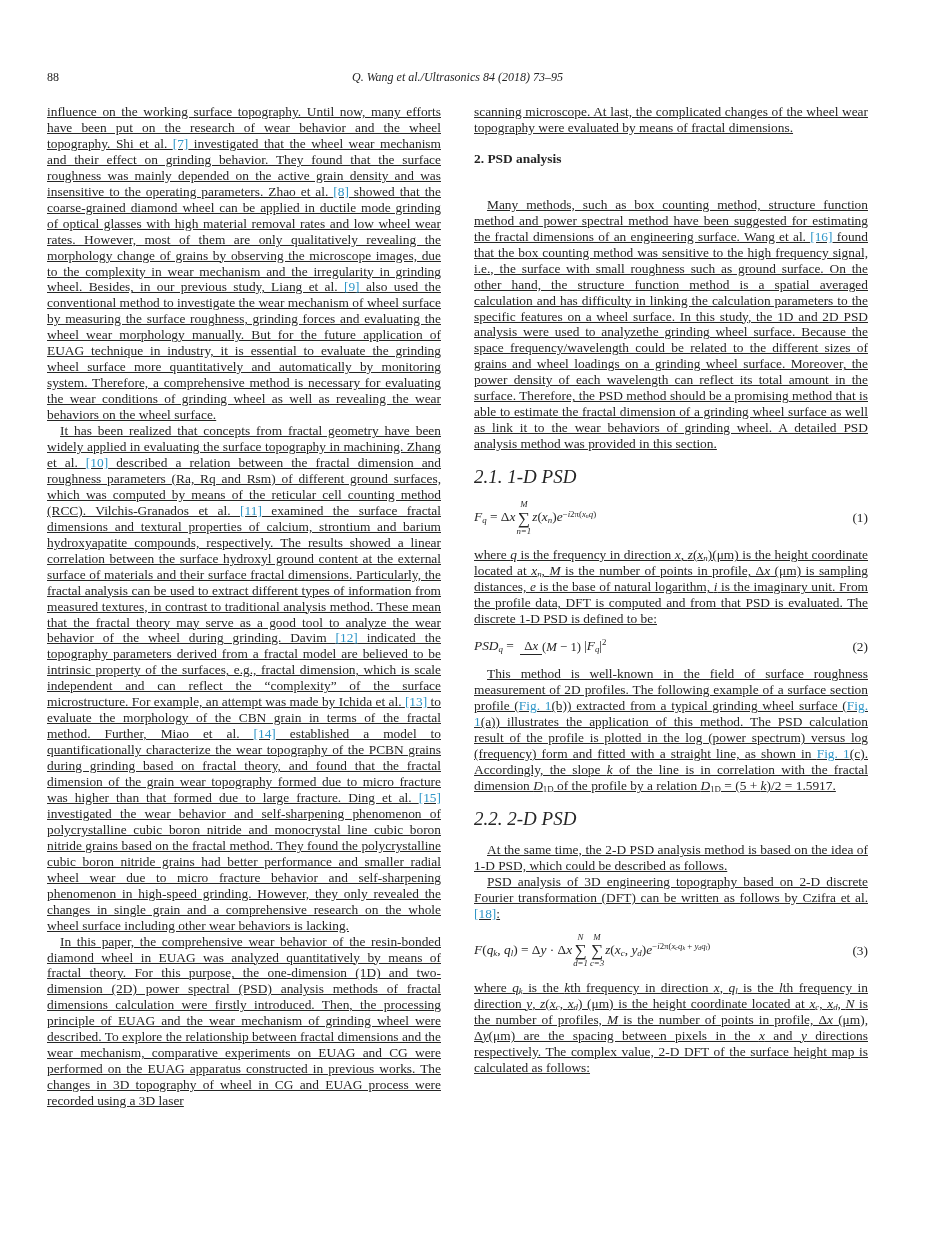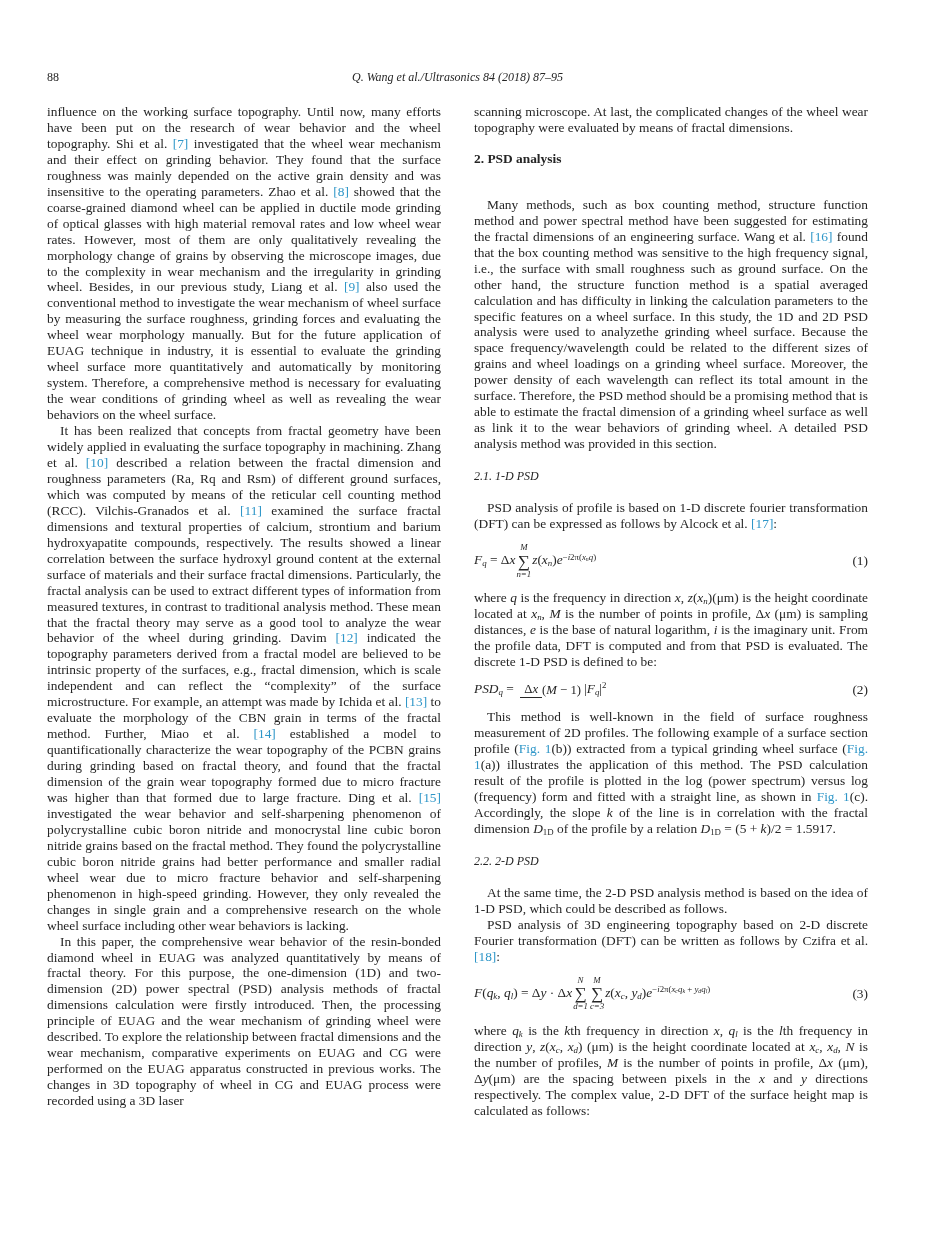--- a/index.html
+++ b/index.html
@@ -14,27 +14,27 @@
     position: relative; height: 16px; margin-bottom: 18px;
     font-size: 12px;
   }
   .page-number { position: absolute; left: 0; top: 0; font-style: normal; }
   .journal-ref {
     position: absolute; left: 0; right: 0; top: 0;
     text-align: center; font-style: italic;
   }
   .columns { display: flex; gap: 33px; }
   .col { width: 399px; font-size: 13.4px; line-height: 15.95px; text-align: justify; }
-  .para { margin: 0; }
+  .para { margin: 0; text-decoration: underline; }
   .para.indent { text-indent: 13px; }
   h2.h-bold {
     font-size: 13.4px; font-weight: bold; margin: 15px 0 30px 0; text-align: left;
   }
   h3.h-italic {
-    font-size: 12px; font-weight: normal; font-style: italic;
+    font-size: 19px; font-weight: normal; font-style: italic;
     margin: 17px 0 15px 0; text-align: left;
   }
   .equation {
     display: flex; align-items: center; margin: 11px 0 11px 0; text-align: left;
   }
   .eq-body { flex: 1; white-space: nowrap; }
   .eq-num { padding-left: 8px; }
   .i { font-style: italic; }
   sub, sup { font-size: 0.66em; line-height: 0; }
   sub { vertical-align: -0.24em; }
@@ -51,34 +51,33 @@
   }
   .frac-num { border-bottom: 1px solid currentColor; padding: 0 4px 1px 4px; }
   .frac-den { padding-top: 1px; }
 </style>
 <style>.link{color:#2E96C8;}</style></head>
 <body>
 
 <div class="page">
   <div class="running-head">
     <span class="page-number">88</span>
-    <span class="journal-ref">Q. Wang et al./Ultrasonics 84 (2018) 87–95</span>
+    <span class="journal-ref">Q. Wang et al./Ultrasonics 84 (2018) 73–95</span>
   </div>
   <div class="columns">
     <div class="col">
         <p class="para">influence on the working surface topography. Until now, many efforts have been put on the research of wear behavior and the wheel topography. Shi et al. <span class="link">[7]</span> investigated that the wheel wear mechanism and their effect on grinding behavior. They found that the surface roughness was mainly depended on the active grain density and was insensitive to the operating parameters. Zhao et al. <span class="link">[8]</span> showed that the coarse-grained diamond wheel can be applied in ductile mode grinding of optical glasses with high material removal rates and low wheel wear rates. However, most of them are only qualitatively revealing the morphology change of grains by observing the microscope images, due to the complexity in wear mechanism and the irregularity in grinding wheel. Besides, in our previous study, Liang et al. <span class="link">[9]</span> also used the conventional method to investigate the wear mechanism of wheel surface by measuring the surface roughness, grinding forces and evaluating the wheel wear morphology manually. But for the future application of EUAG technique in industry, it is essential to evaluate the grinding wheel surface more quantitatively and automatically by monitoring system. Therefore, a comprehensive method is necessary for evaluating the wear conditions of grinding wheel as well as revealing the wear behaviors on the wheel surface.</p>
         <p class="para indent">It has been realized that concepts from fractal geometry have been widely applied in evaluating the surface topography in machining. Zhang et al. <span class="link">[10]</span> described a relation between the fractal dimension and roughness parameters (Ra, Rq and Rsm) of different ground surfaces, which was computed by means of the reticular cell counting method (RCC). Vilchis-Granados et al. <span class="link">[11]</span> examined the surface fractal dimensions and textural properties of calcium, strontium and barium hydroxyapatite compounds, respectively. The results showed a linear correlation between the surface hydroxyl ground content at the external surface of materials and their surface fractal dimensions. Particularly, the fractal analysis can be used to extract different types of information from measured textures, in contrast to traditional analysis method. These mean that the fractal theory may serve as a good tool to analyze the wear behavior of the wheel during grinding. Davim <span class="link">[12]</span> indicated the topography parameters derived from a fractal model are believed to be intrinsic property of the surfaces, e.g., fractal dimension, which is scale independent and can reflect the “complexity” of the surface microstructure. For example, an attempt was made by Ichida et al. <span class="link">[13]</span> to evaluate the morphology of the CBN grain in terms of the fractal method. Further, Miao et al. <span class="link">[14]</span> established a model to quantificationally characterize the wear topography of the PCBN grains during grinding based on fractal theory, and found that the fractal dimension of the grain wear topography formed due to micro fracture was higher than that formed due to large fracture. Ding et al. <span class="link">[15]</span> investigated the wear behavior and self-sharpening phenomenon of polycrystalline cubic boron nitride and monocrystal line cubic boron nitride grains based on the fractal method. They found the polycrystalline cubic boron nitride grains had better performance and smaller radial wheel wear due to micro fracture behavior and self-sharpening phenomenon in high-speed grinding. However, they only revealed the changes in single grain and a comprehensive research on the whole wheel surface including other wear behaviors is lacking.</p>
         <p class="para indent">In this paper, the comprehensive wear behavior of the resin-bonded diamond wheel in EUAG was analyzed quantitatively by means of fractal theory. For this purpose, the one-dimension (1D) and two-dimension (2D) power spectral (PSD) analysis methods of fractal dimensions calculation were firstly introduced. Then, the processing principle of EUAG and the wear mechanism of grinding wheel were described. To explore the relationship between fractal dimensions and the wear mechanism, comparative experiments on EUAG and CG were performed on the EUAG apparatus constructed in previous works. The changes in 3D topography of wheel in CG and EUAG process were recorded using a 3D laser</p>
       </div>
     <div class="col">
         <p class="para">scanning microscope. At last, the complicated changes of the wheel wear topography were evaluated by means of fractal dimensions.</p>
         <h2 class="h-bold">2. PSD analysis</h2>
         <p class="para indent">Many methods, such as box counting method, structure function method and power spectral method have been suggested for estimating the fractal dimensions of an engineering surface. Wang et al. <span class="link">[16]</span> found that the box counting method was sensitive to the high frequency signal, i.e., the surface with small roughness such as ground surface. On the other hand, the structure function method is a spatial averaged calculation and has difficulty in linking the calculation parameters to the specific features on a wheel surface. In this study, the 1D and 2D PSD analysis were used to analyzethe grinding wheel surface. Because the space frequency/wavelength could be related to the different sizes of grains and wheel loadings on a grinding wheel surface. Moreover, the power density of each wavelength can reflect its total amount in the surface. Therefore, the PSD method should be a promising method that is able to estimate the fractal dimension of a grinding wheel surface as well as link it to the wear behaviors of grinding wheel. A detailed PSD analysis method was provided in this section.</p>
         <h3 class="h-italic">2.1. 1-D PSD</h3>
-        <p class="para indent">PSD analysis of profile is based on 1-D discrete fourier transformation (DFT) can be expressed as follows by Alcock et al. <span class="link">[17]</span>:</p>
         <div class="equation">
           <span class="eq-body"><span class="i">F</span><sub><span class="i">q</span></sub><span> = Δ</span><span class="i">x</span><span class="sum">
               <span class="sum-over">M</span>
               <span class="sum-sigma">∑</span>
               <span class="sum-under">n=1</span>
             </span><span class="i">z</span><span>(</span><span class="i">x</span><sub><span class="i">n</span></sub><span>)</span><span class="i">e</span><sup><span>−</span><span class="i">i</span><span>2π(</span><span class="i">x</span><sub><span class="i">n</span></sub><span class="i">q</span><span>)</span></sup></span>
           <span class="eq-num">(1)</span>
         </div>
         <p class="para">where <span class="i">q</span> is the frequency in direction <span class="i">x</span>, <span class="i">z</span>(<span class="i">x</span><sub><span class="i">n</span></sub>)(μm) is the height coordinate located at <span class="i">x</span><sub><span class="i">n</span></sub>, <span class="i">M</span> is the number of points in profile, Δ<span class="i">x</span> (μm) is sampling distances, <span class="i">e</span> is the base of natural logarithm, <span class="i">i</span> is the imaginary unit. From the profile data, DFT is computed and from that PSD is evaluated. The discrete 1-D PSD is defined to be:</p>
         <div class="equation">

